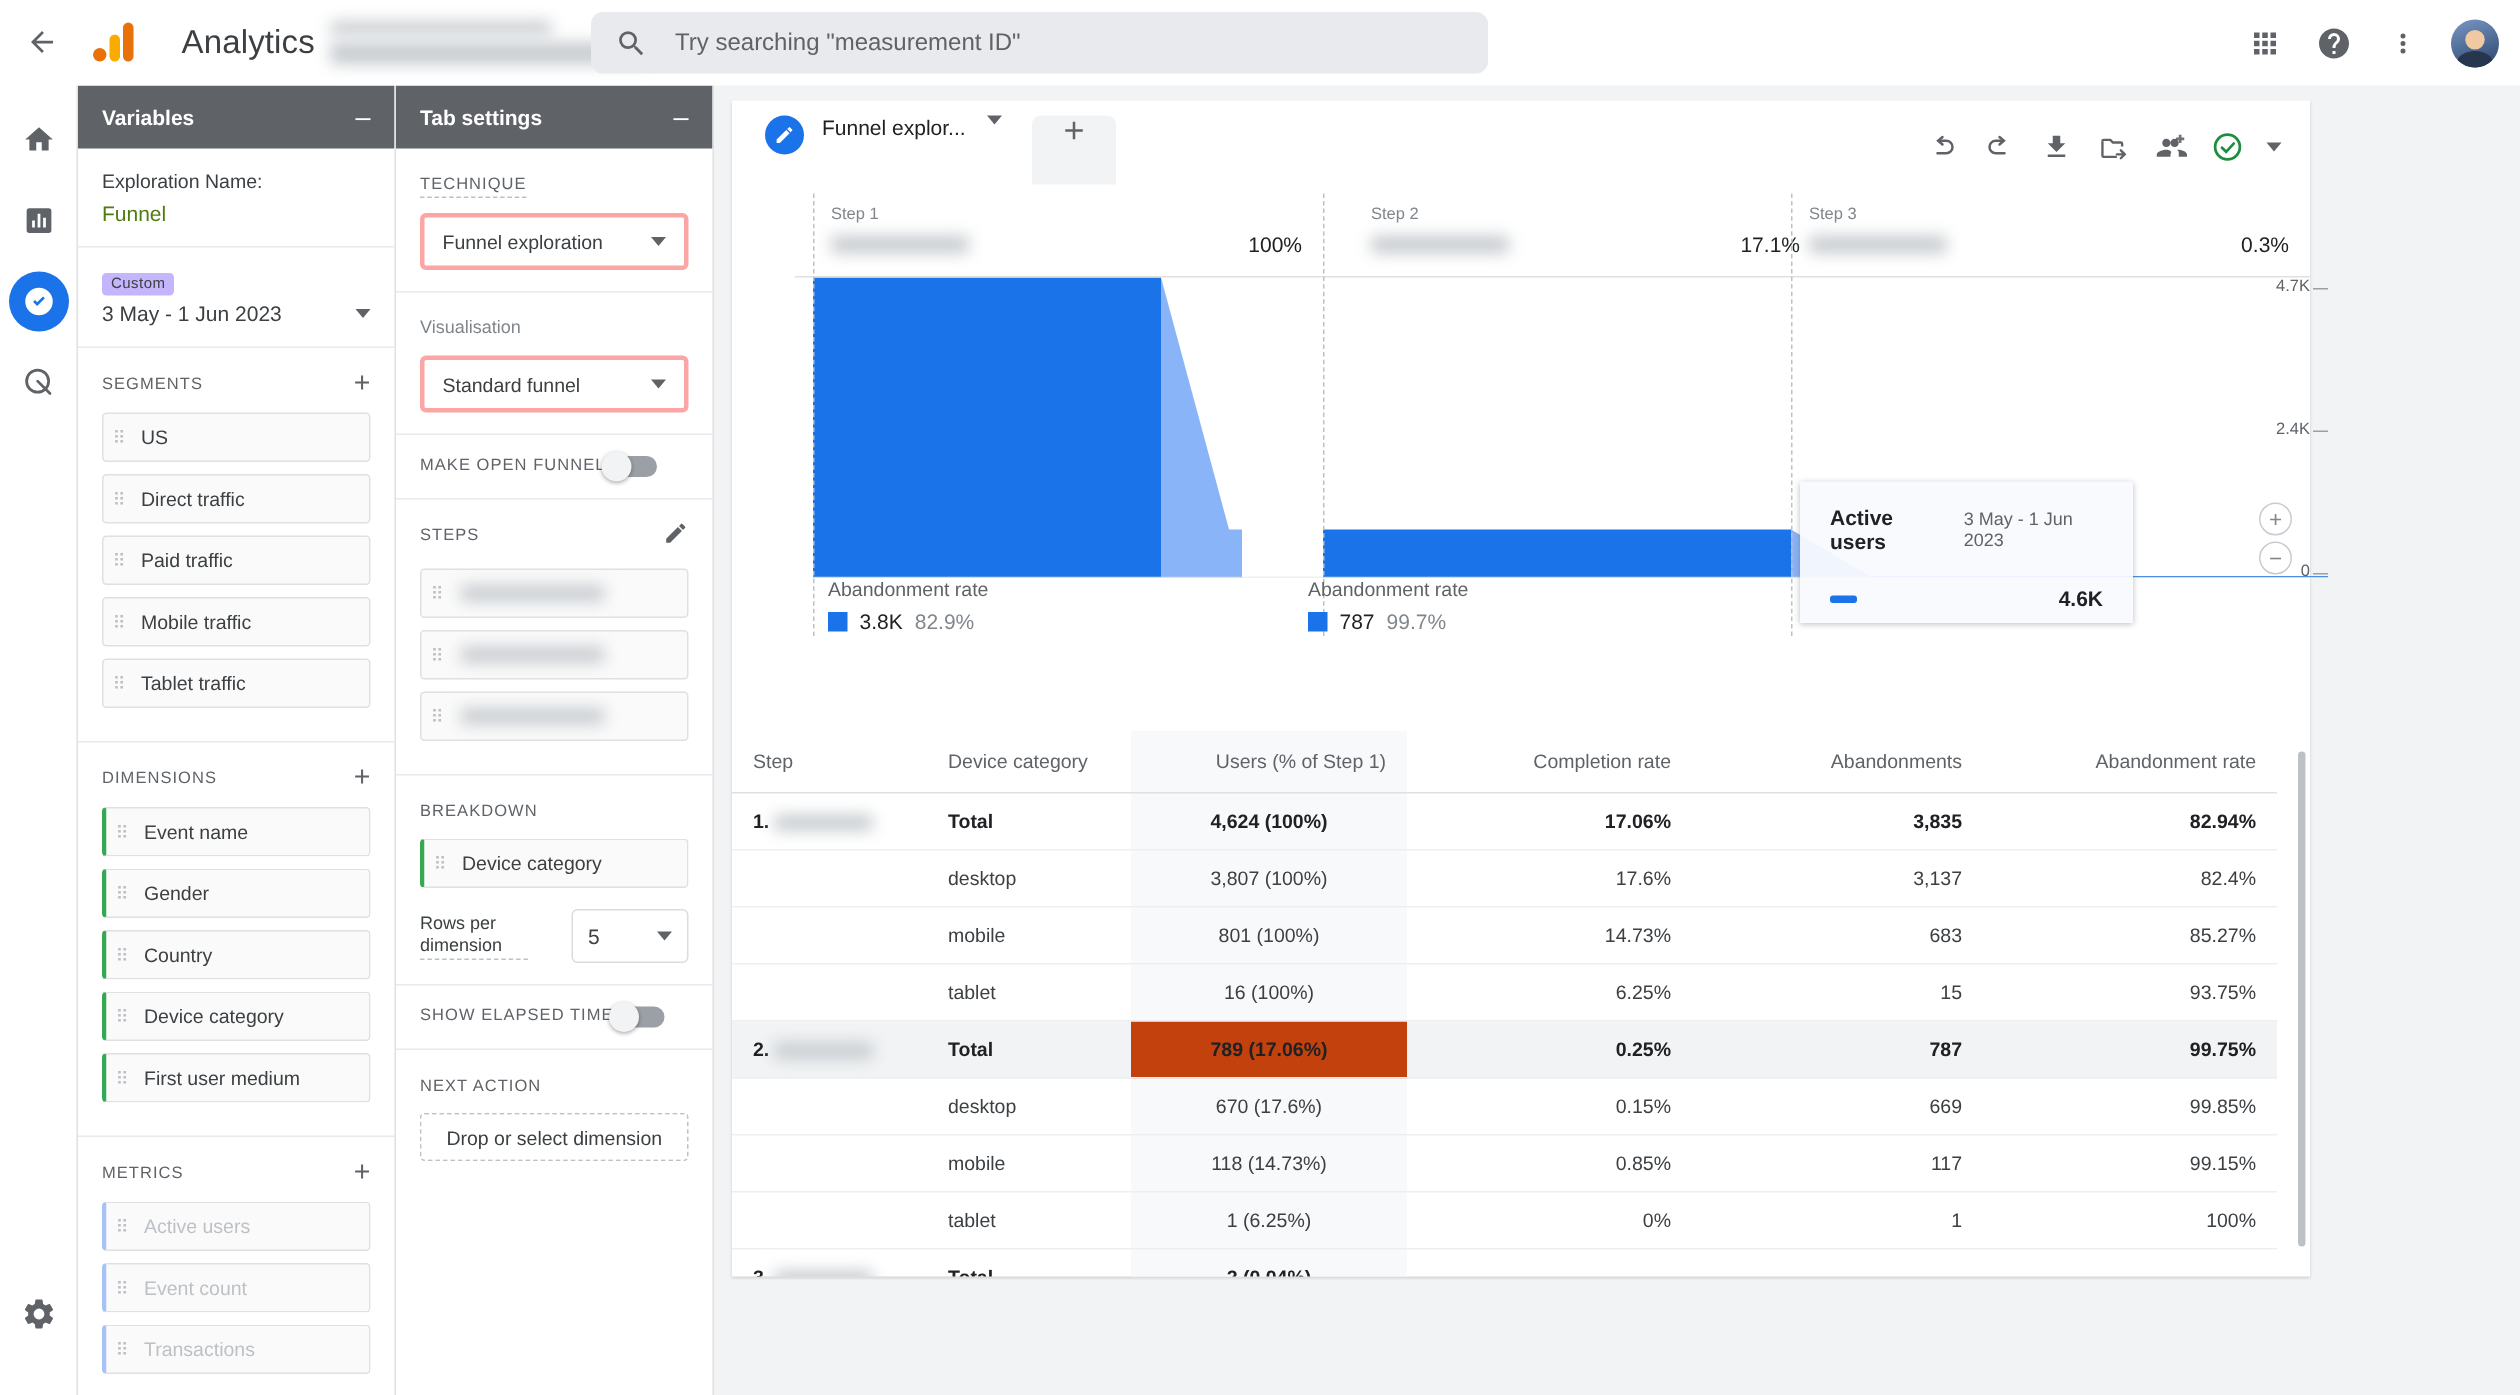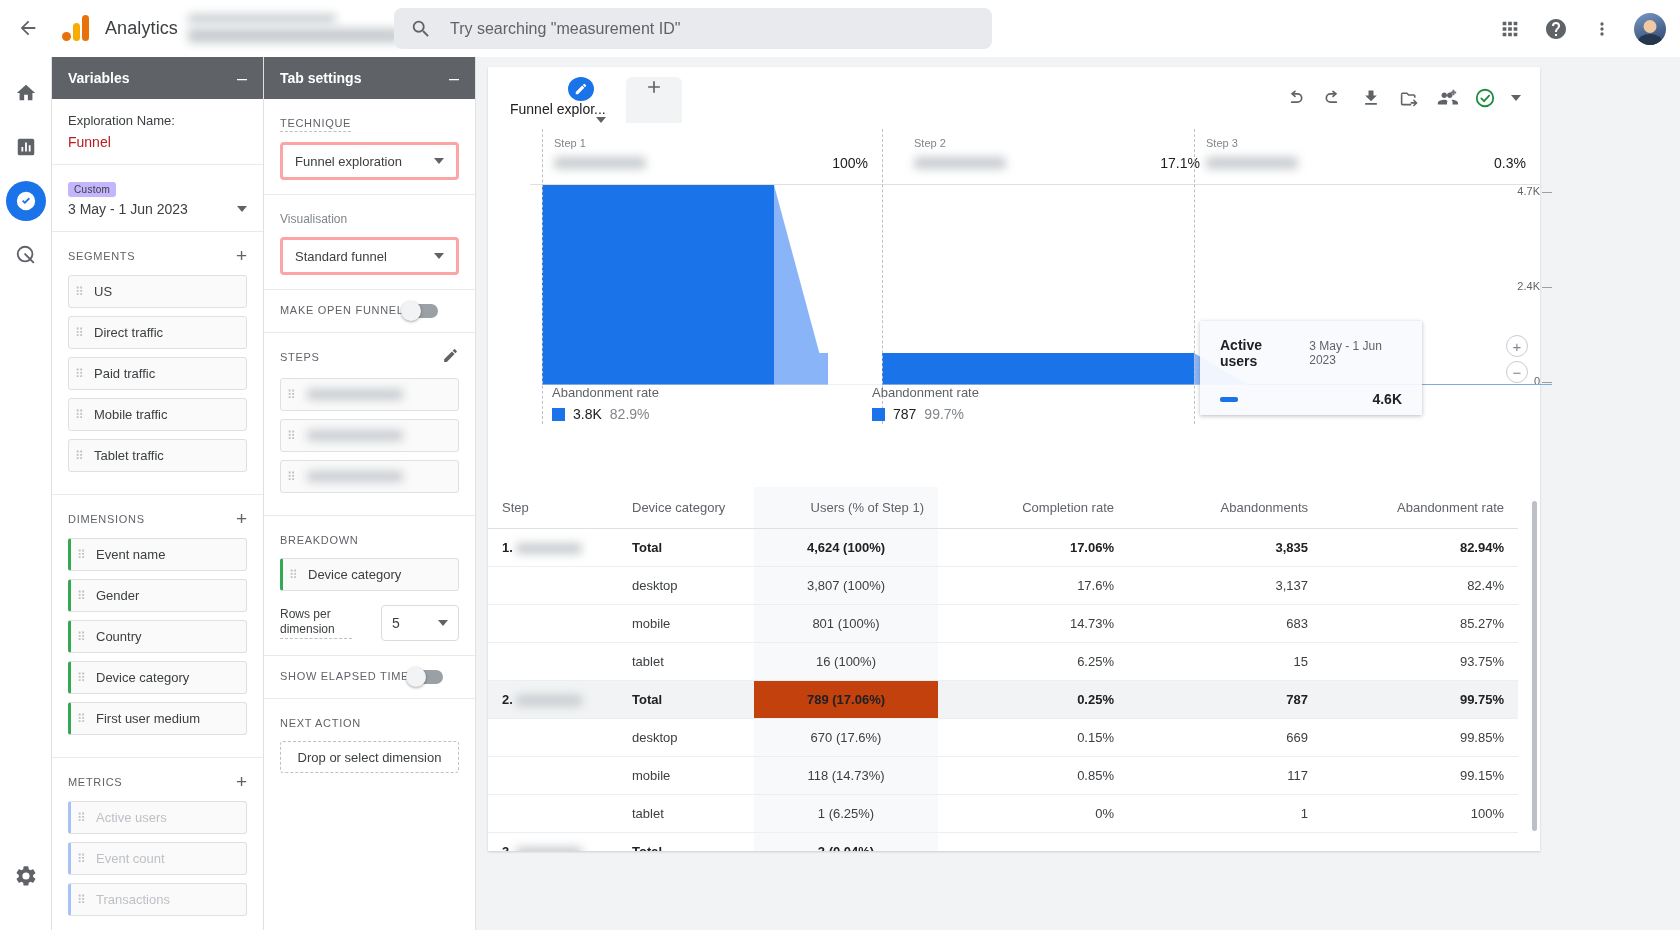--- a/index.html
+++ b/index.html
@@ -17,21 +17,21 @@
     background: #fff; display: flex; align-items: center;
     border-bottom: 1px solid #fff;
   }
   #back-arrow { width: 56px; display: flex; align-items: center; justify-content: center;
     color: #5f6368; font-size: 22px; cursor: pointer; }
   #ga-logo { display: flex; align-items: flex-end; gap: 2px; height: 26px; margin-left: 6px; }
   #ga-logo i { display: block; width: 7px; border-radius: 4px; }
   #ga-logo i.b2 { height: 18px; background: #f9ab00; }
   #ga-logo i.b3 { height: 26px; background: #e8710a; }
   .dot-logo { width: 9px; height: 9px; border-radius: 50%; background: #e8710a; }
-  #brand-name { font-size: 18px; color: #3c4043; margin-left: 16px; letter-spacing: .1px; }
+  #brand-name { font-size: 22px; color: #3c4043; margin-left: 32px; letter-spacing: .1px; }
   #property-block { margin-left: 10px; display: flex; flex-direction: column; gap: 5px; }
   #property-block .ln1 { width: 148px; height: 9px; }
   #property-block .ln2 { width: 212px; height: 15px; }
   #search-wrap {
     position: absolute; left: 394px; top: 8px; width: 598px; height: 41px;
     background: #e8eaed; border-radius: 8px; display: flex; align-items: center; padding: 0 16px;
     cursor: text;
   }
   #search-wrap svg { flex: 0 0 auto; }
   #search-input {
@@ -66,21 +66,21 @@
     background: #fff; border-right: 1px solid #e0e0e0; overflow: hidden; }
   .panel-head { height: 42px; background: #5f6368; color: #fff; display: flex;
     align-items: center; justify-content: space-between; padding: 12px 16px; }
   .panel-head span.t { font-size: 14px; font-weight: bold; }
   .panel-head .minus { font-size: 18px; line-height: 1; cursor: pointer; user-select: none; }
   .sect { padding: 14px 16px; border-bottom: 1px solid #e8eaed; }
   .sect-label { font-size: 11px; letter-spacing: .7px; color: #5f6368; text-transform: uppercase; }
   .sect-head { display: flex; align-items: center; justify-content: space-between; margin-bottom: 10px; }
   .plus { font-size: 19px; color: #5f6368; cursor: pointer; line-height: 1; user-select: none; }
   .exp-label { font-size: 13px; color: #3c4043; }
-  .exp-value { font-size: 14px; color: #b91c1c; margin-top: 6px; }
+  .exp-value { font-size: 14px; color: #4d7c0f; margin-top: 6px; }
   .date-chip { display: inline-block; font-size: 10px; color: #3c4043; background: #c4b5fd;
     padding: 2px 6px; border-radius: 3px; letter-spacing: .3px; }
   .date-row { display: flex; align-items: center; justify-content: space-between; margin-top: 4px; cursor: pointer; }
   .date-text { font-size: 14px; color: #3c4043; }
   .caret { width: 0; height: 0; border-left: 5px solid transparent; border-right: 5px solid transparent;
     border-top: 6px solid #5f6368; }
   .pill { display: flex; align-items: center; height: 33px; border: 1px solid #e0e0e0;
     border-radius: 3px; background: #fafafa; margin-bottom: 8px; padding-left: 6px; cursor: grab;
     position: relative; overflow: hidden; }
   .pill.dim { border-left: 3px solid #34a853; }
@@ -113,22 +113,22 @@
     padding-bottom: 1px; width: 72px; }
   .rows-select { width: 78px; height: 36px; border: 1px solid #dadce0; border-radius: 4px;
     display: flex; align-items: center; justify-content: space-between; padding: 0 10px;
     font-size: 14px; color: #3c4043; cursor: pointer; }
 
   
   #canvas { position: absolute; left: 476px; top: 57px; width: 1204px; height: 873px; background: #f1f3f4; }
   #card { position: absolute; left: 12px; top: 10px; width: 1052px; height: 784px;
     background: #fff; box-shadow: 0 1px 2px rgba(60,64,67,.2); }
   #tabstrip { height: 56px; display: flex; align-items: flex-end; padding-left: 8px; position: relative; }
-  .tabbtn { display: flex; align-items: flex-end; height: 46px; padding: 0 14px; background: #fff;
-    border-radius: 6px 6px 0 0; cursor: pointer; flex-direction: column; }
+  .tabbtn { display: flex; align-items: flex-start; height: 46px; padding: 0 14px; background: #fff;
+    border-radius: 6px 6px 0 0; cursor: pointer; }
   .tabbtn.alt { background: #f1f3f4; margin-left: 6px; padding: 0 18px; }
   .tab-pencil { width: 26px; height: 26px; border-radius: 50%; background: #1a73e8; color: #fff;
     display: flex; align-items: center; justify-content: center; margin-right: 12px; }
   .tabbtn .lbl { font-size: 14px; color: #202124; }
   .tabbtn .cv { margin-left: 14px; }
   #card-tools { position: absolute; right: 14px; top: 14px; display: flex; align-items: center; gap: 4px; }
   .ct { width: 34px; height: 34px; display: flex; align-items: center; justify-content: center;
     color: #5f6368; cursor: pointer; }
   .ct.green { color: #1e8e3e; }
 

